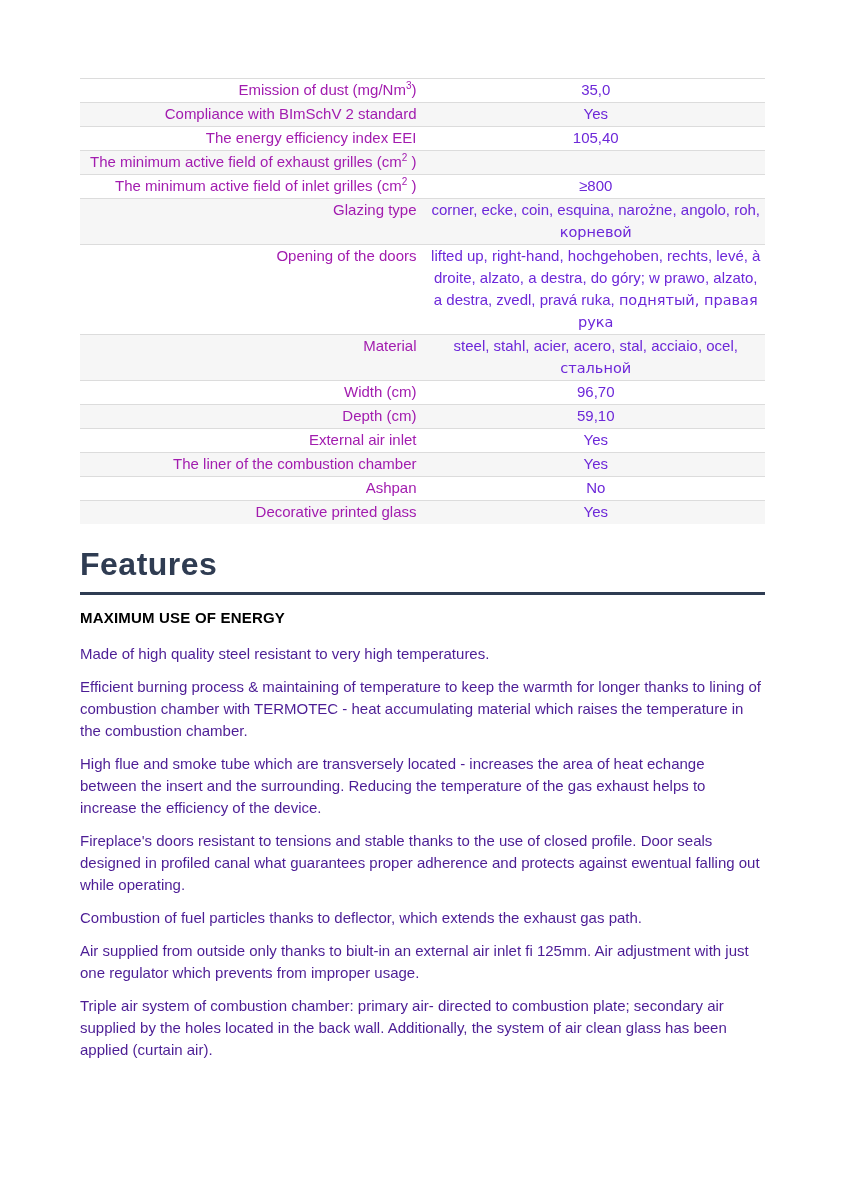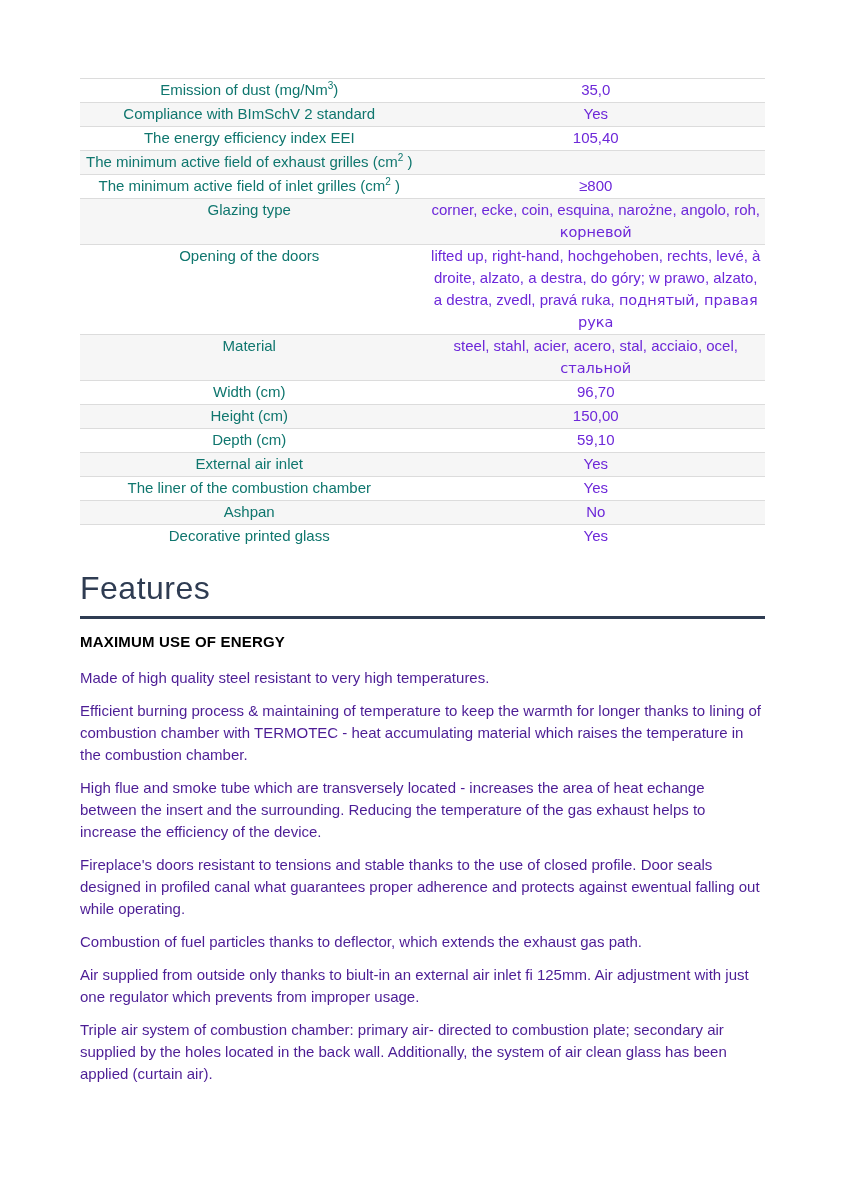--- a/index.html
+++ b/index.html
@@ -25,42 +25,42 @@
   .spec-row {
     display: flex;
     border-top: 1px solid #dcdcdc;
     font-size: 15px;
     line-height: 22px;
   }
   .spec-row:nth-child(even) { background: #f6f6f6; }
   .spec-label {
     width: 50%;
     padding: 0 6px 1px 2px;
-    text-align: center;
-    color: #0f766e;
+    text-align: right;
+    color: #a21caf;
   }
   .spec-value {
     width: 50%;
     padding: 0 2px 1px 6px;
     text-align: center;
     color: #6d28d9;
   }
   .spec-label sup {
     font-size: 10px;
     line-height: 0;
   }
   .cyr {
     font-family: "DejaVu Sans", sans-serif;
     font-size: 14.5px;
   }
   
   .features-heading {
     margin: 21px 0 0 0;
     font-size: 32px;
-    font-weight: 400;
+    font-weight: 700;
     letter-spacing: 0.5px;
     color: #2f3c52;
     line-height: 38px;
     padding-bottom: 9px;
     border-bottom: 3px solid #2f3c52;
   }
   .features-sub {
     margin: 14px 0 17px 0;
     font-size: 15px;
     font-weight: bold;
@@ -110,24 +110,20 @@
       </div>
       <div class="spec-row">
         <div class="spec-label"><span>Material</span></div>
         <div class="spec-value"><span>steel, stahl, acier, acero, stal, acciaio, ocel, </span><span class="cyr">стальной</span></div>
       </div>
       <div class="spec-row">
         <div class="spec-label"><span>Width (cm)</span></div>
         <div class="spec-value"><span>96,70</span></div>
       </div>
       <div class="spec-row">
-        <div class="spec-label"><span>Height (cm)</span></div>
-        <div class="spec-value"><span>150,00</span></div>
-      </div>
-      <div class="spec-row">
         <div class="spec-label"><span>Depth (cm)</span></div>
         <div class="spec-value"><span>59,10</span></div>
       </div>
       <div class="spec-row">
         <div class="spec-label"><span>External air inlet</span></div>
         <div class="spec-value"><span>Yes</span></div>
       </div>
       <div class="spec-row">
         <div class="spec-label"><span>The liner of the combustion chamber</span></div>
         <div class="spec-value"><span>Yes</span></div>

